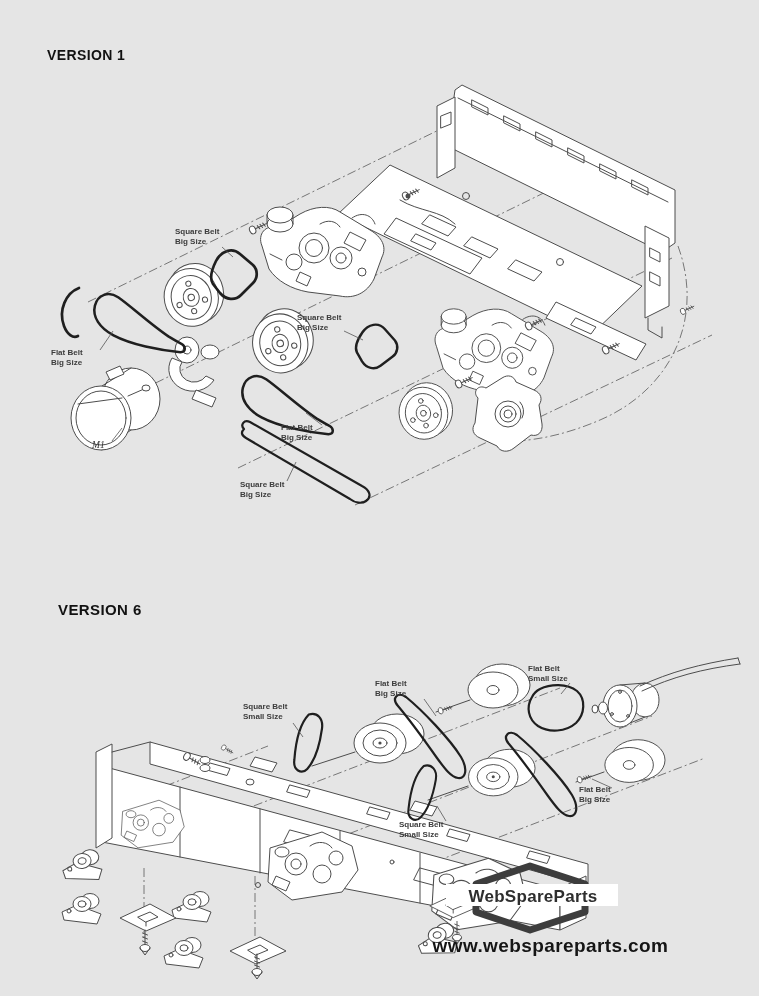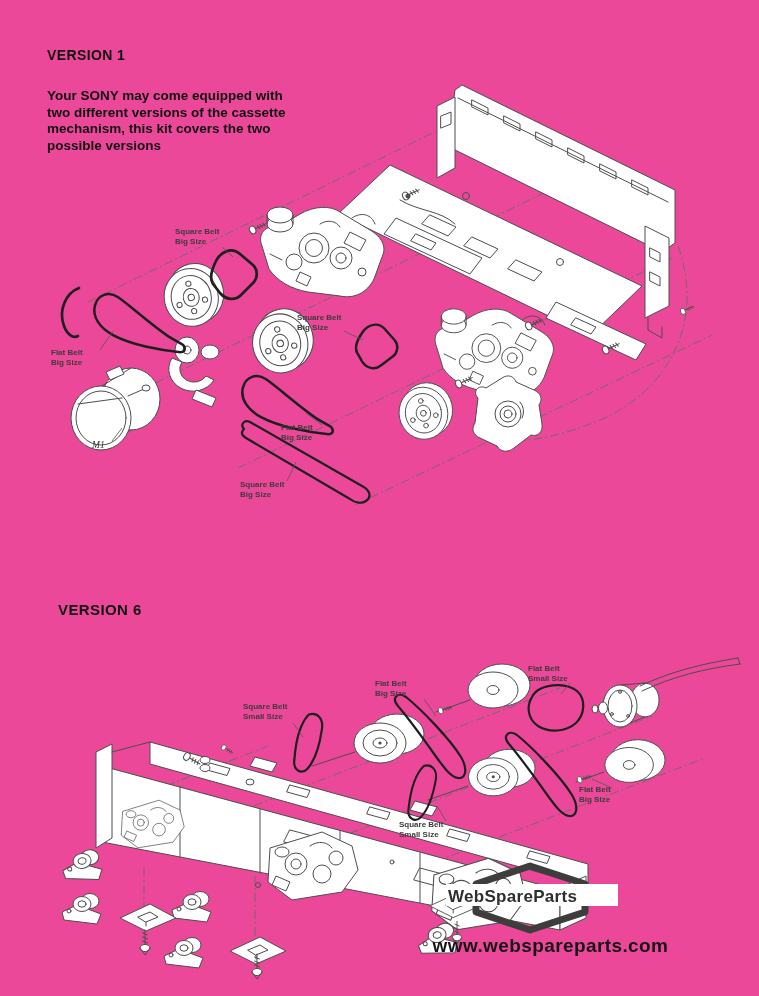--- a/index.html
+++ b/index.html
@@ -1,49 +1,45 @@
 <!DOCTYPE html>
 <html><head>
 <meta charset="utf-8">
 <style>
   html,body{margin:0;padding:0;background:#fff;}
-  #stage{position:relative;width:759px;height:996px;background:#ec4899;overflow:hidden;
+  #stage{position:relative;width:759px;height:996px;background:#e5e5e5;overflow:hidden;
          font-family:"Liberation Sans",sans-serif;}
   #art{position:absolute;left:0;top:0;z-index:1;}
   .txt{position:absolute;z-index:2;color:#111;}
   .h1{font-size:14px;font-weight:bold;letter-spacing:.4px;}
   .intro{font-size:13.5px;font-weight:bold;line-height:16.5px;white-space:pre-line;width:310px;}
   .dl{position:absolute;z-index:2;width:90px;text-align:left;
       font:600 8px/1.25 "Liberation Sans",sans-serif;color:#3c3c3c;white-space:pre-line;}
   .m1l{position:absolute;z-index:2;width:34px;text-align:left;
        font:italic 9.5px "Liberation Serif",serif;color:#333;}
-  .brand{position:absolute;z-index:3;width:170px;
+  .brand{position:absolute;z-index:3;width:170px;text-align:center;
          font:bold 17px/20px "Liberation Sans",sans-serif;color:#2e2e2e;letter-spacing:.3px;}
   .site{position:absolute;z-index:3;width:245px;text-align:center;
         font:bold 19px/20px "Liberation Sans",sans-serif;color:#151515;letter-spacing:.4px;margin-left:20px;}
   
   .s{stroke:#4d4d4d;stroke-width:1;fill:none;stroke-linecap:round;stroke-linejoin:round;}
   .sw{stroke:#4d4d4d;stroke-width:1;fill:#fff;stroke-linejoin:round;}
   .sf{fill:#4d4d4d;stroke:none;}
   .b{stroke:#1f1f1f;stroke-width:2.7;fill:none;stroke-linejoin:round;stroke-linecap:round;}
   .b2{stroke-width:2.2;}
   .dsh{stroke:#6a6a6a;stroke-width:.9;fill:none;stroke-dasharray:9 3 2 3;}
   .ldr{stroke:#555;stroke-width:.8;fill:none;}
   .hex{stroke:#3d3d3d;stroke-width:7;fill:none;stroke-linejoin:round;}
 </style>
 </head>
 <body>
 
 <div id="stage">
 
   <div class="txt h1" style="left:47px;top:47px">VERSION 1</div>
-  <div class="txt intro" style="left:47px;top:88px">Your SONY may come equipped with
-two different versions of the cassette
-mechanism, this kit covers the two
-possible versions</div>
   <div class="txt h1" style="left:58px;top:601px;font-size:15px">VERSION 6</div>
 
   <div class="dl" style="left:175px;top:227px">Square Belt
 Big Size</div>
   <div class="dl" style="left:297px;top:313px">Square Belt
 Big Size</div>
   <div class="dl" style="left:51px;top:348px">Flat Belt
 Big Size</div>
   <div class="dl" style="left:281px;top:423px">Flat Belt
 Big Size</div>

